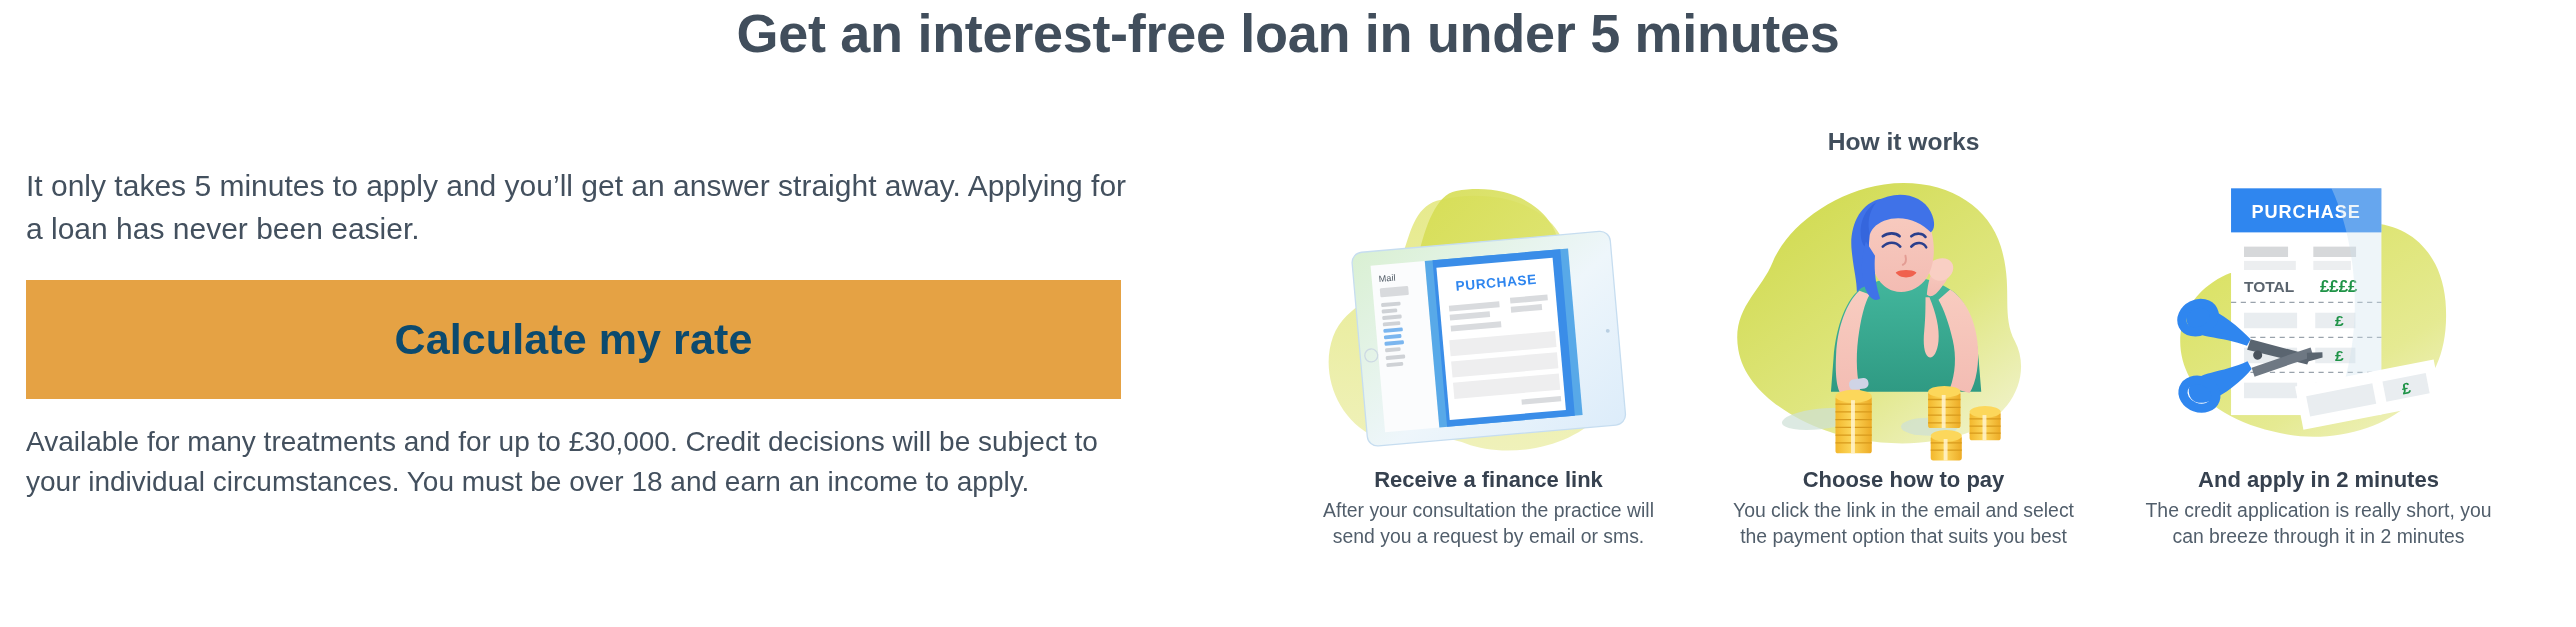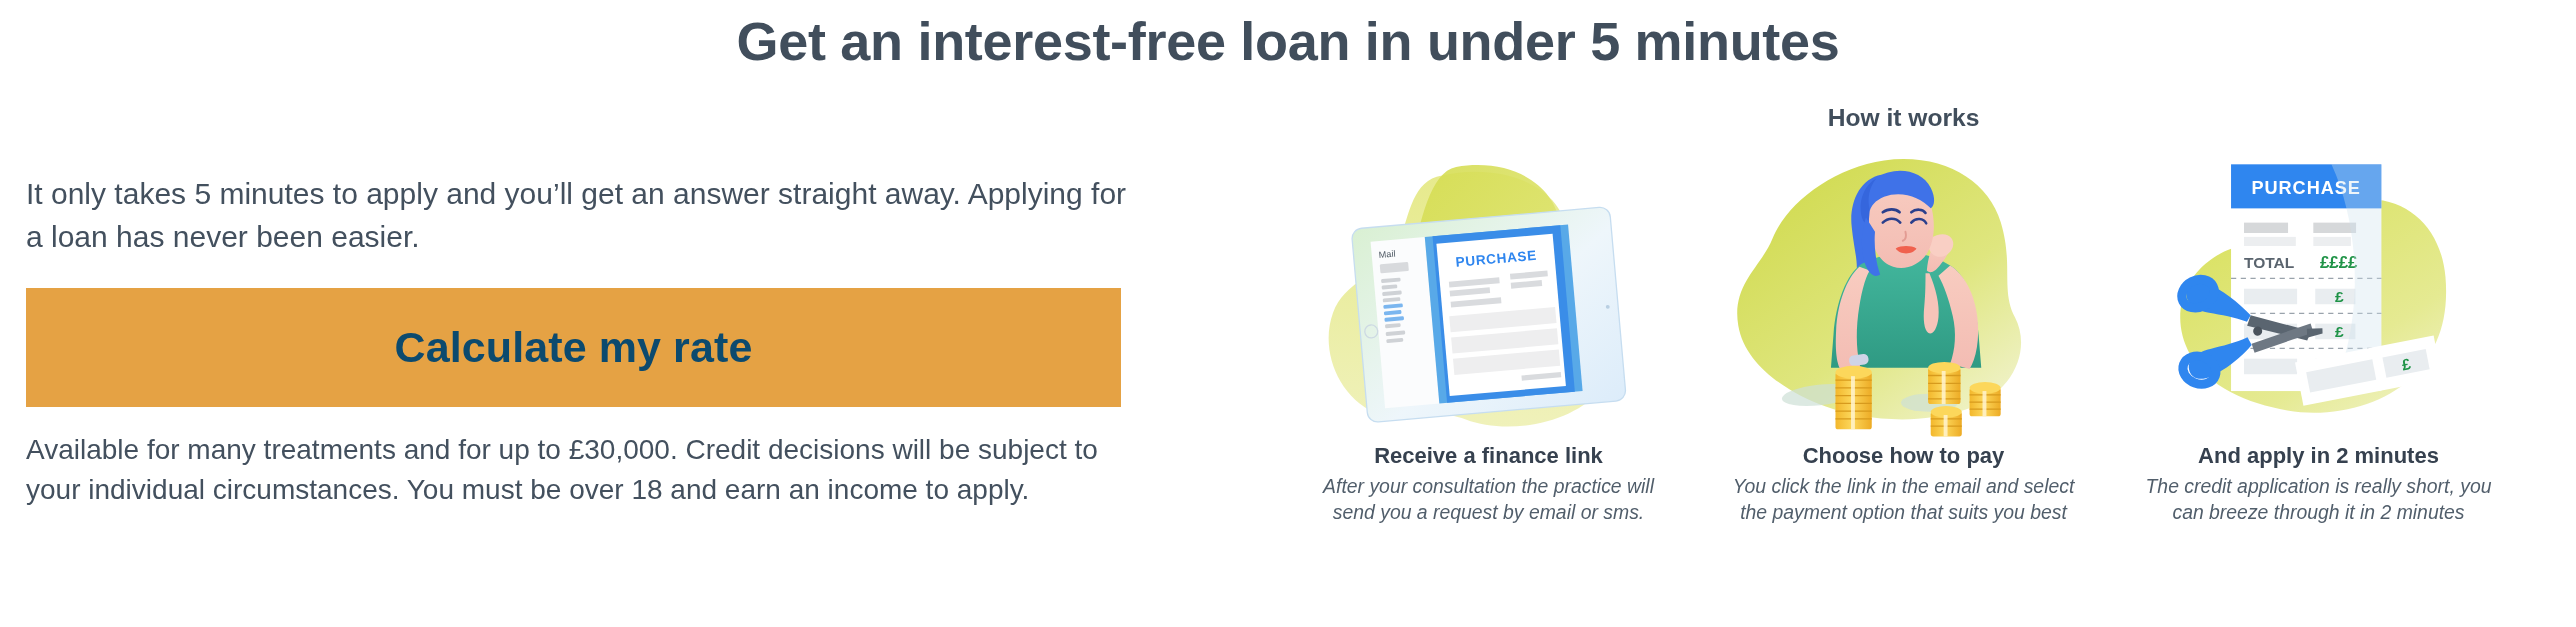--- a/index.html
+++ b/index.html
@@ -9,21 +9,20 @@
     background: #ffffff;
     font-family: "Liberation Sans", sans-serif;
     overflow: hidden;
   }
 
   .page {
     position: relative;
     width: 2576px;
     height: 476px;
     background: #ffffff;
-    margin-top: 8px;
   }
 
   
   .headline {
     position: absolute;
     left: 0;
     top: 5.2px;
     width: 2576px;
     text-align: center;
     font-size: 54px;
@@ -74,21 +73,21 @@
     line-height: 1.42;
     color: #43505e;
     font-weight: 400;
     width: 1075px;
   }
 
   
   .right-col {
     position: absolute;
     left: 1231px;
-    top: 96px;
+    top: 128px;
     width: 1345px;
   }
 
   .how-it-works-title {
     text-align: center;
     font-size: 24.6px;
     font-weight: 600;
     color: #414e5c;
     margin-bottom: 9px;
   }
@@ -125,21 +124,20 @@
   }
 
   .step-desc {
     margin-top: 5.2px;
     font-size: 19.4px;
     font-weight: 400;
     color: #515e6b;
     text-align: center;
     line-height: 1.3;
     width: 363px;
-    font-style: italic;
   }
 </style>
 </head>
 <body>
 
 <div class="page">
 
   <h1 class="headline">Get an interest-free loan in under 5 minutes</h1>
 
   <div class="left-col">

